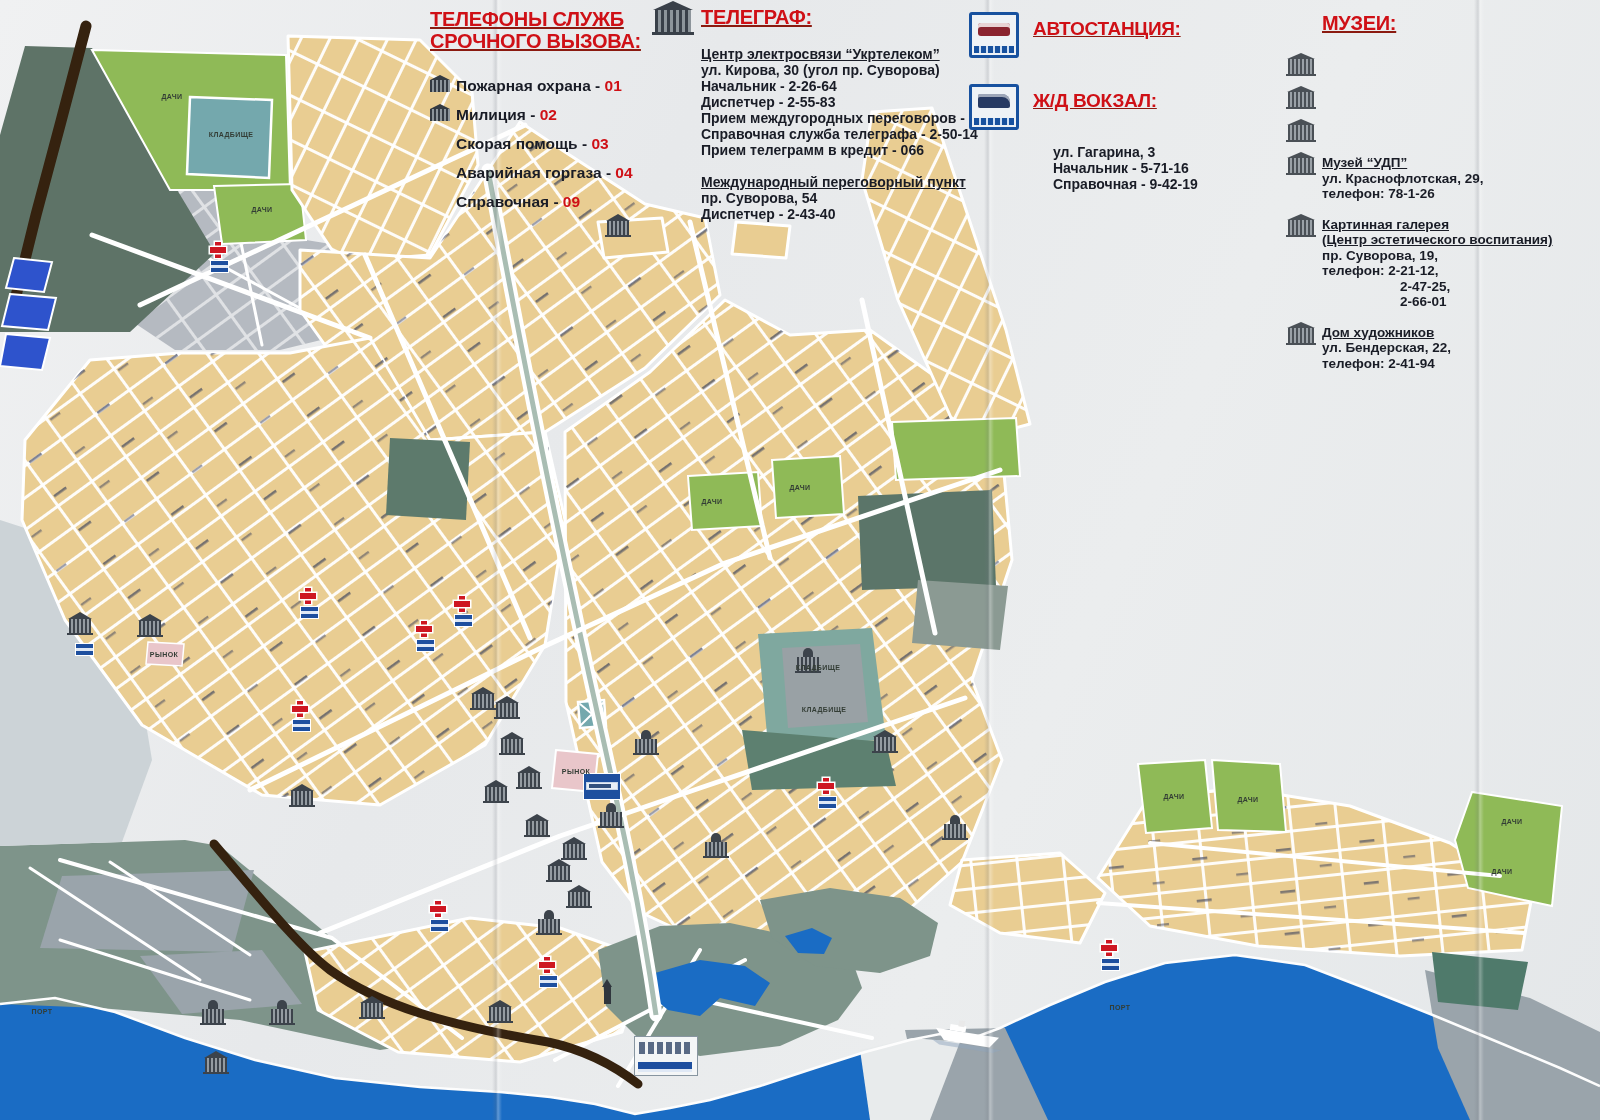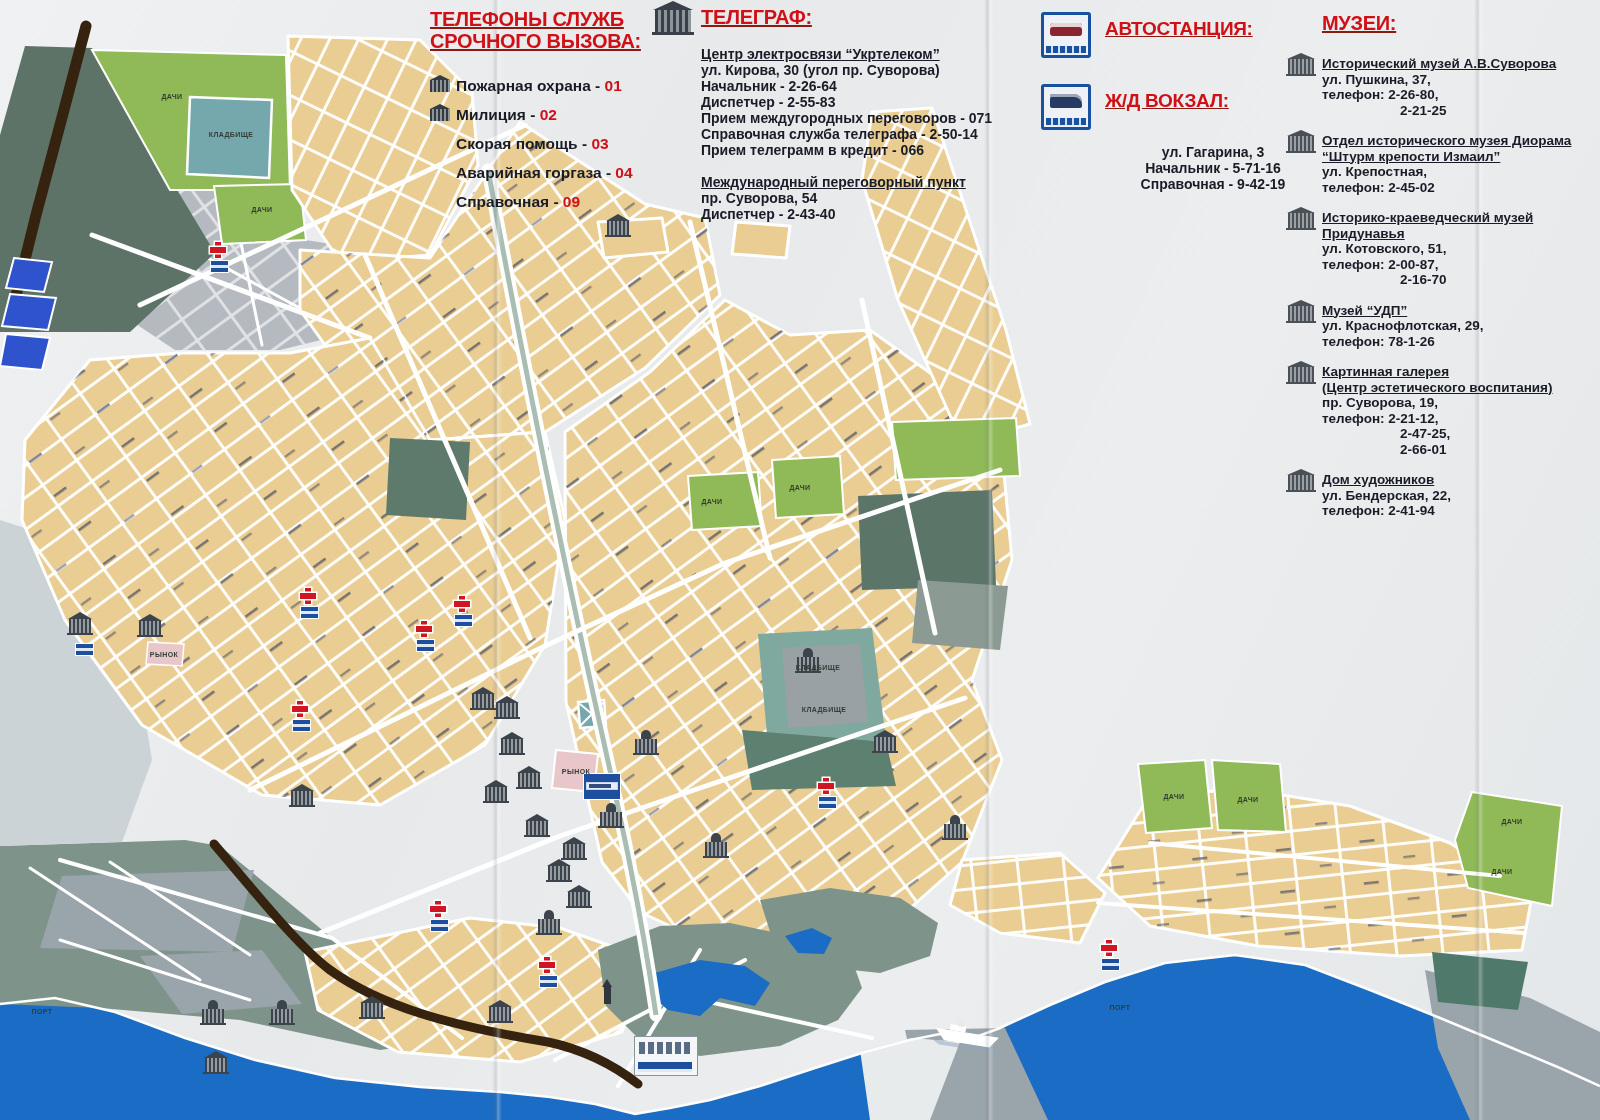--- a/index.html
+++ b/index.html
@@ -72,21 +72,21 @@
   .eicon.ph{visibility:hidden;}
   
   #tg{left:655px;top:6px;width:340px;}
   #tg .hd{display:flex;align-items:flex-start;}
   .bldg-lg{width:36px;height:22px;margin:4px 10px 0 0;position:relative;flex:0 0 auto;
     background:repeating-linear-gradient(90deg,#394049 0 3px,#8d959b 3px 6px);}
   .bldg-lg::before{content:"";position:absolute;left:-2px;top:-9px;border-left:20px solid transparent;border-right:20px solid transparent;border-bottom:9px solid #394049;}
   .bldg-lg::after{content:"";position:absolute;left:-3px;bottom:-3px;width:42px;height:3px;background:#394049;}
   #tg .body{margin-top:14px;}
   
-  #st{left:1041px;top:12px;width:260px;text-align:center;}
+  #st{left:969px;top:12px;width:260px;}
   .stblock{margin-bottom:26px;}
   .sthead{display:flex;align-items:flex-start;margin-bottom:14px;}
   .sticon{width:44px;height:40px;border:3px solid #17519f;border-radius:3px;background:#eef2f6;position:relative;margin-right:14px;flex:0 0 auto;}
   .sticon::after{content:"";position:absolute;left:2px;right:2px;bottom:2px;height:7px;
     background:repeating-linear-gradient(90deg,#17519f 0 5px,#cfe0f5 5px 7px);}
   .sticon.bus::before{content:"";position:absolute;left:6px;top:8px;width:32px;height:13px;background:#8a2430;border-radius:3px;
     box-shadow:inset 0 4px 0 rgba(255,255,255,.8);}
   .sticon.rail::before{content:"";position:absolute;left:6px;top:7px;width:32px;height:14px;background:#273a63;border-radius:2px 8px 2px 2px;
     box-shadow:inset 0 3px 0 rgba(255,255,255,.55);}
   .sticon.sea{background:#2f6fc0;}
@@ -385,47 +385,28 @@
         <div class="line">Справочная - 9-42-19</div>
       </div>
     </div>
   </div>
 
   <div class="panel" id="mus">
     <div class="ptitle">МУЗЕИ:</div>
 
     <div class="mitem">
       <span class="bldg-mus"></span>
-      <div>
-        <div class="line mname">Исторический музей А.В.Суворова</div>
-        <div class="line">ул. Пушкина, 37,</div>
-        <div class="line">телефон: 2-26-80,</div>
-        <div class="line mind">2-21-25</div>
-      </div>
-    </div>
-
-    <div class="mitem">
-      <span class="bldg-mus"></span>
-      <div>
-        <div class="line mname">Отдел исторического музея Диорама</div>
-        <div class="line mname">“Штурм крепости Измаил”</div>
-        <div class="line">ул. Крепостная,</div>
-        <div class="line">телефон: 2-45-02</div>
-      </div>
-    </div>
-
-    <div class="mitem">
-      <span class="bldg-mus"></span>
-      <div>
-        <div class="line mname">Историко-краеведческий музей</div>
-        <div class="line mname">Придунавья</div>
-        <div class="line">ул. Котовского, 51,</div>
-        <div class="line">телефон: 2-00-87,</div>
-        <div class="line mind">2-16-70</div>
-      </div>
+    </div>
+
+    <div class="mitem">
+      <span class="bldg-mus"></span>
+    </div>
+
+    <div class="mitem">
+      <span class="bldg-mus"></span>
     </div>
 
     <div class="mitem">
       <span class="bldg-mus"></span>
       <div>
         <div class="line mname">Музей “УДП”</div>
         <div class="line">ул. Краснофлотская, 29,</div>
         <div class="line">телефон: 78-1-26</div>
       </div>
     </div>

